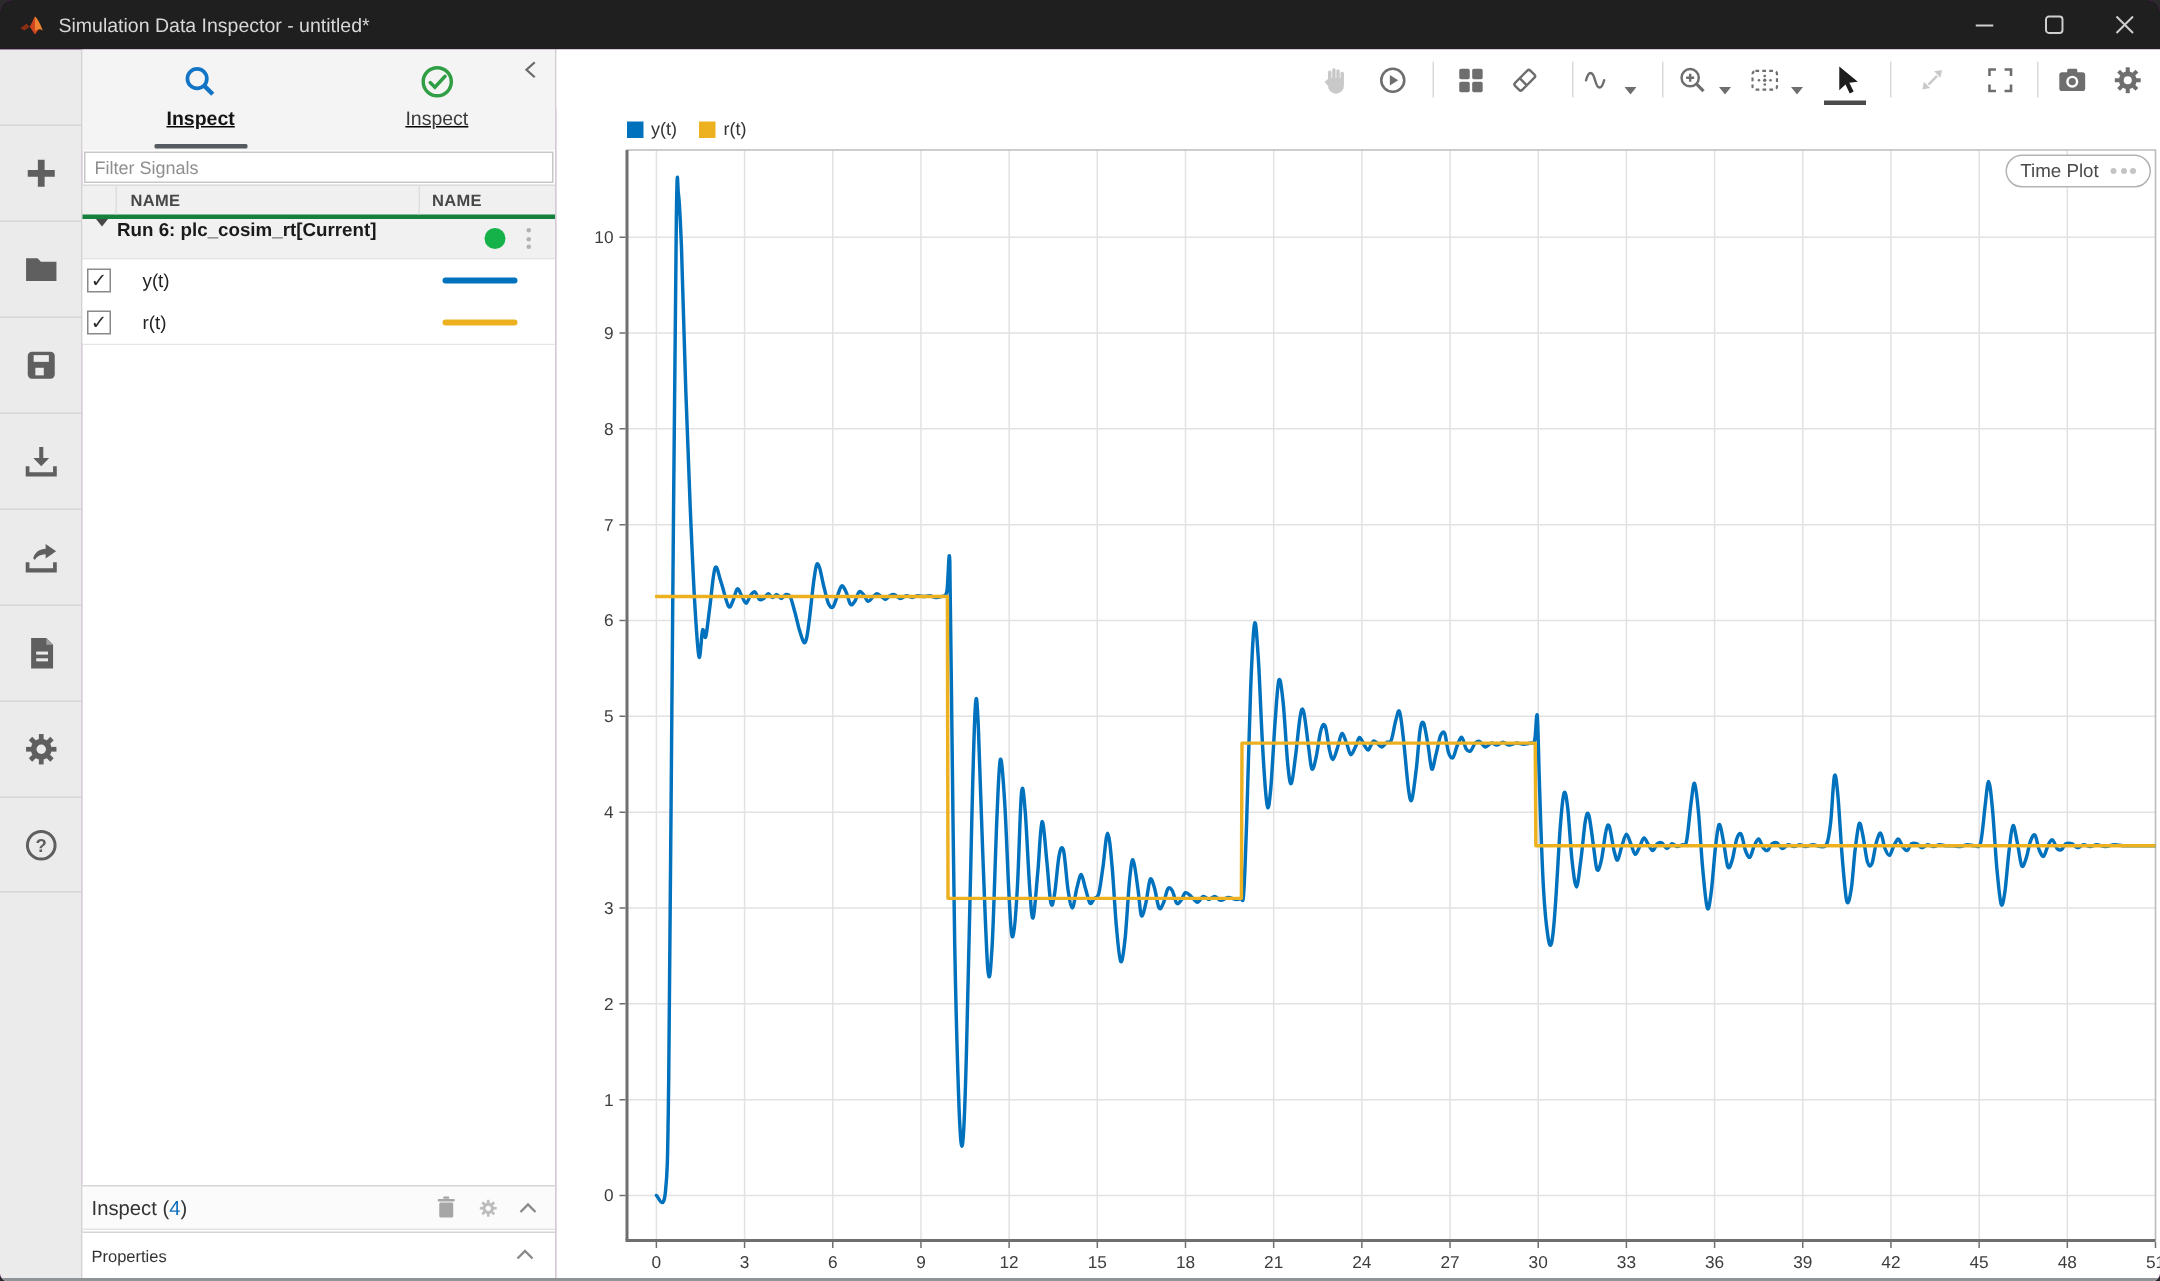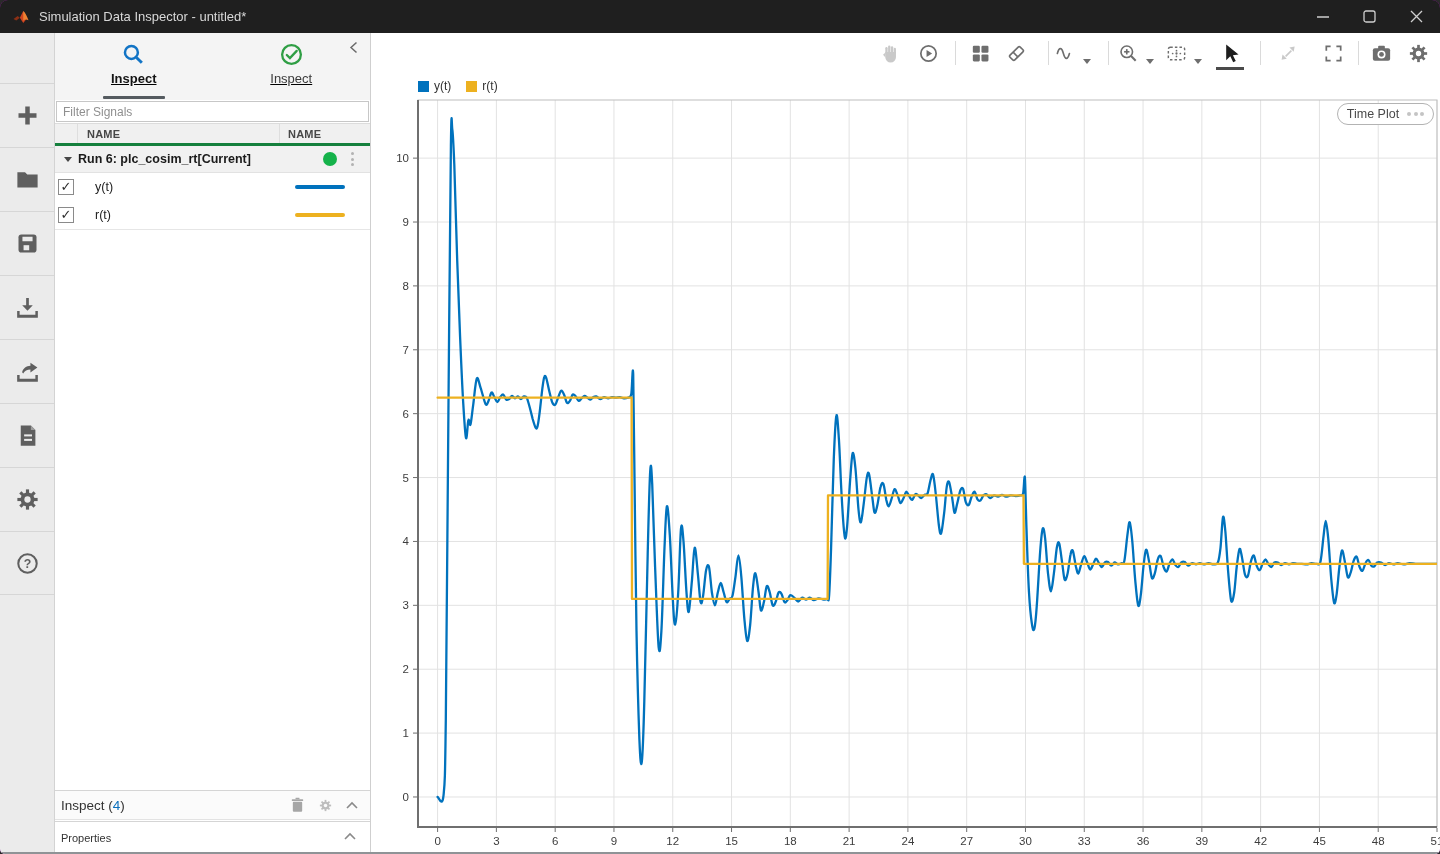--- a/index.html
+++ b/index.html
@@ -42,21 +42,21 @@
   .filter::placeholder { color:#8f8f8f; }
 
   .tbl-header { position:absolute; left:0; top:90px; width:100%; height:23px; background:#f0f0f0;
                 border-top:1px solid #dcdcdc; border-bottom:3px solid #15803d; display:flex; align-items:center;
                 font-size:11px; font-weight:bold; color:#474747; letter-spacing:.2px; }
   .hdr-check { width:23px; height:100%; border-right:1px solid #dedede; }
   .hdr-name  { width:202px; height:100%; border-right:1px solid #dedede; display:flex; align-items:center; padding-left:9px; }
   .hdr-line  { flex:1; height:100%; display:flex; align-items:center; padding-left:8px; }
 
   .run-row { position:absolute; left:0; top:113px; width:100%; height:27px; background:#f1f1f1;
-             border-bottom:1px solid #e2e2e2; display:flex; align-items:center; cursor:default; }
+             border-bottom:1px solid #e2e2e2; display:flex; align-items:flex-start; cursor:default; }
   .tri { width:0; height:0; border-left:4.5px solid transparent; border-right:4.5px solid transparent;
          border-top:5.5px solid #474747; margin-left:9px; }
   .run-label { margin-left:6px; font-size:12.5px; font-weight:bold; color:#1a1a1a; }
   .run-dot { position:absolute; left:268px; top:50%; transform:translateY(-50%); width:14px; height:14px; border-radius:50%; }
   .kebab { position:absolute; left:293px; top:50%; transform:translateY(-50%); display:flex; flex-direction:column; gap:2.5px; padding:3px; cursor:default; }
   .kebab i { width:3px; height:3px; border-radius:50%; background:#b2b2b2; }
 
   .signal-rows { position:absolute; left:0; top:140px; width:100%; border-bottom:1px solid #e6e6e6; }
   .srow { height:28px; display:flex; align-items:center; position:relative; background:#fff; }
   .cb { position:absolute; left:3px; top:6px; width:16px; height:16px; border:1px solid #8a8a8a; background:#fff;

